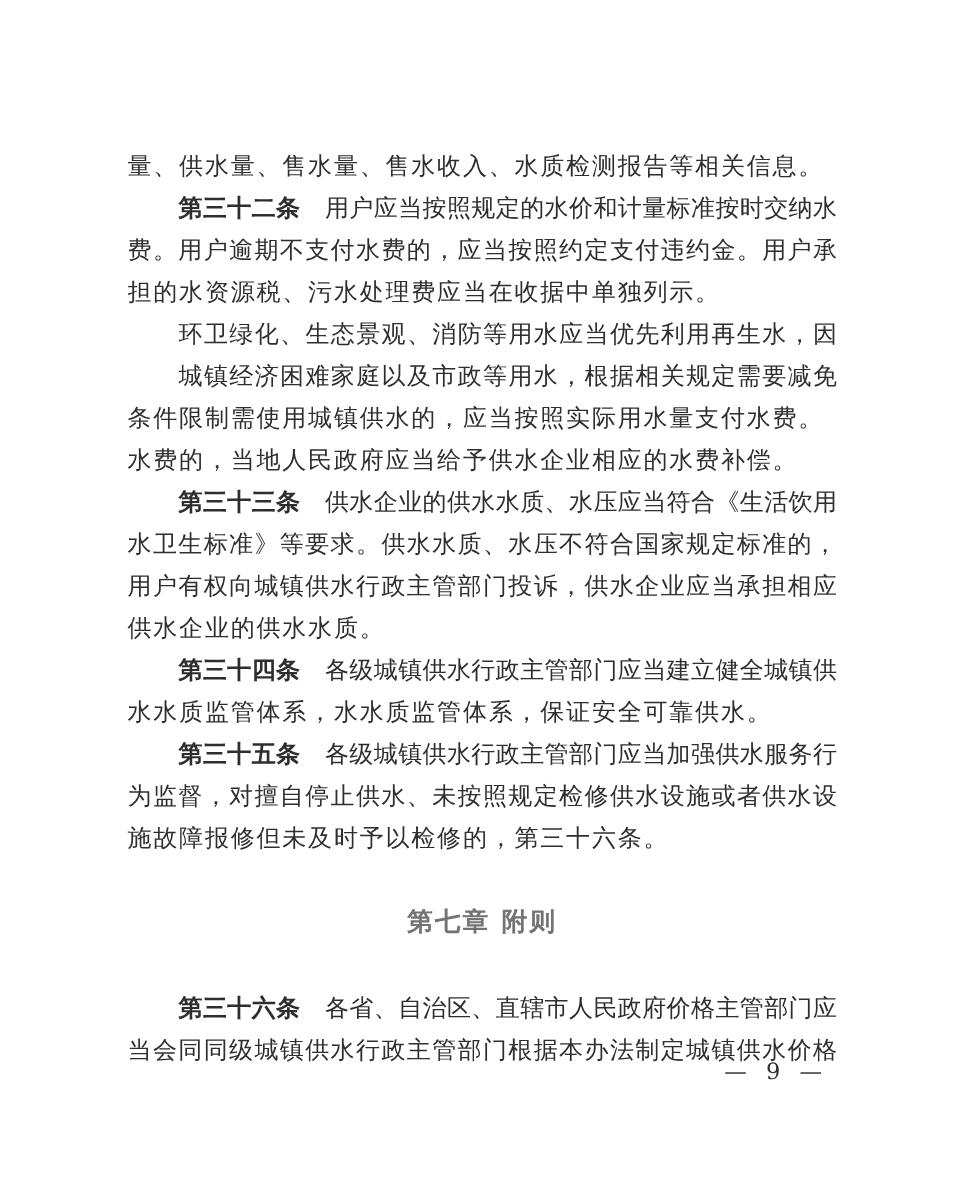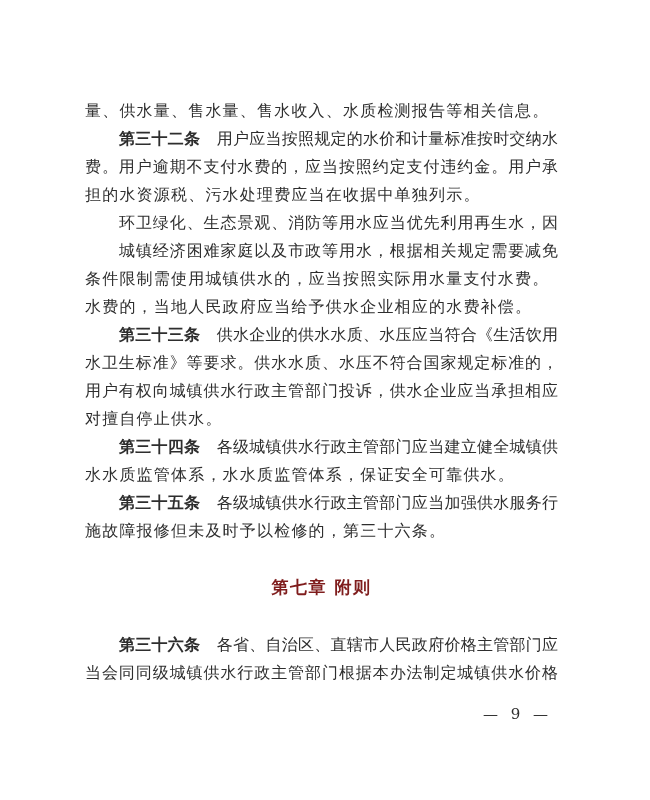--- a/index.html
+++ b/index.html
@@ -46,21 +46,21 @@
   .bold {
     font-weight: bold;
   }
   .chapter {
     margin-top: 28px;
     text-align: center;
     font-weight: bold;
     font-size: 17px;
     line-height: 28px;
     letter-spacing: 1.5px;
-    color: #7f1d1d;
+    color: #737373;
   }
   .footer-block {
     margin-top: 30px;
     font-family: Liberation Serif, serif;
   }
   .pagenum {
     position: absolute;
     top: 704px;
     right: 100px;
     font-size: 15px;
@@ -80,24 +80,25 @@
         <div class="line indent just"><span class="bold">第三十二条</span><span>　用户应当按照规定的水价和计量标准按时交纳水</span></div>
         <div class="line just"><span>费。用户逾期不支付水费的，应当按照约定支付违约金。用户承</span></div>
         <div class="line end"><span>担的水资源税、污水处理费应当在收据中单独列示。</span></div>
         <div class="line indent just"><span>环卫绿化、生态景观、消防等用水应当优先利用再生水，因</span></div>
         <div class="line indent just"><span>城镇经济困难家庭以及市政等用水，根据相关规定需要减免</span></div>
         <div class="line end"><span>条件限制需使用城镇供水的，应当按照实际用水量支付水费。</span></div>
         <div class="line end"><span>水费的，当地人民政府应当给予供水企业相应的水费补偿。</span></div>
         <div class="line indent just"><span class="bold">第三十三条</span><span>　供水企业的供水水质、水压应当符合《生活饮用</span></div>
         <div class="line just"><span>水卫生标准》等要求。供水水质、水压不符合国家规定标准的，</span></div>
         <div class="line just"><span>用户有权向城镇供水行政主管部门投诉，供水企业应当承担相应</span></div>
-        <div class="line end"><span>对擅自停止供水。</span></div>
+        <div class="line end"><span>供水企业的供水水质。</span></div>
         <div class="line indent just"><span class="bold">第三十四条</span><span>　各级城镇供水行政主管部门应当建立健全城镇供</span></div>
         <div class="line end"><span>水水质监管体系，水水质监管体系，保证安全可靠供水。</span></div>
         <div class="line indent just"><span class="bold">第三十五条</span><span>　各级城镇供水行政主管部门应当加强供水服务行</span></div>
+        <div class="line just"><span>为监督，对擅自停止供水、未按照规定检修供水设施或者供水设</span></div>
         <div class="line end"><span>施故障报修但未及时予以检修的，第三十六条。</span></div>
       </div>
     <div class="chapter">第七章 附则</div>
     <div id="lines-after" class="footer-block">
         <div class="line indent just"><span class="bold">第三十六条</span><span>　各省、自治区、直辖市人民政府价格主管部门应</span></div>
         <div class="line just"><span>当会同同级城镇供水行政主管部门根据本办法制定城镇供水价格</span></div>
       </div>
   </div>
   <div class="pagenum">— 9 —</div>
 </div>

